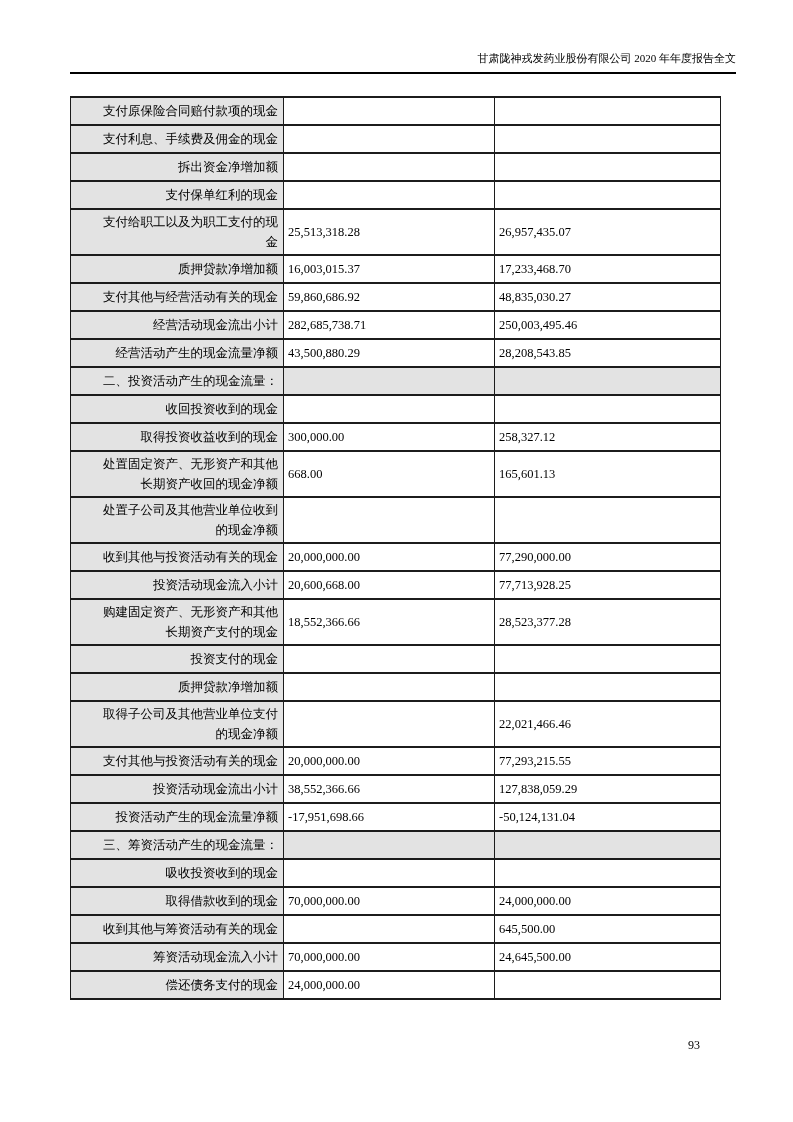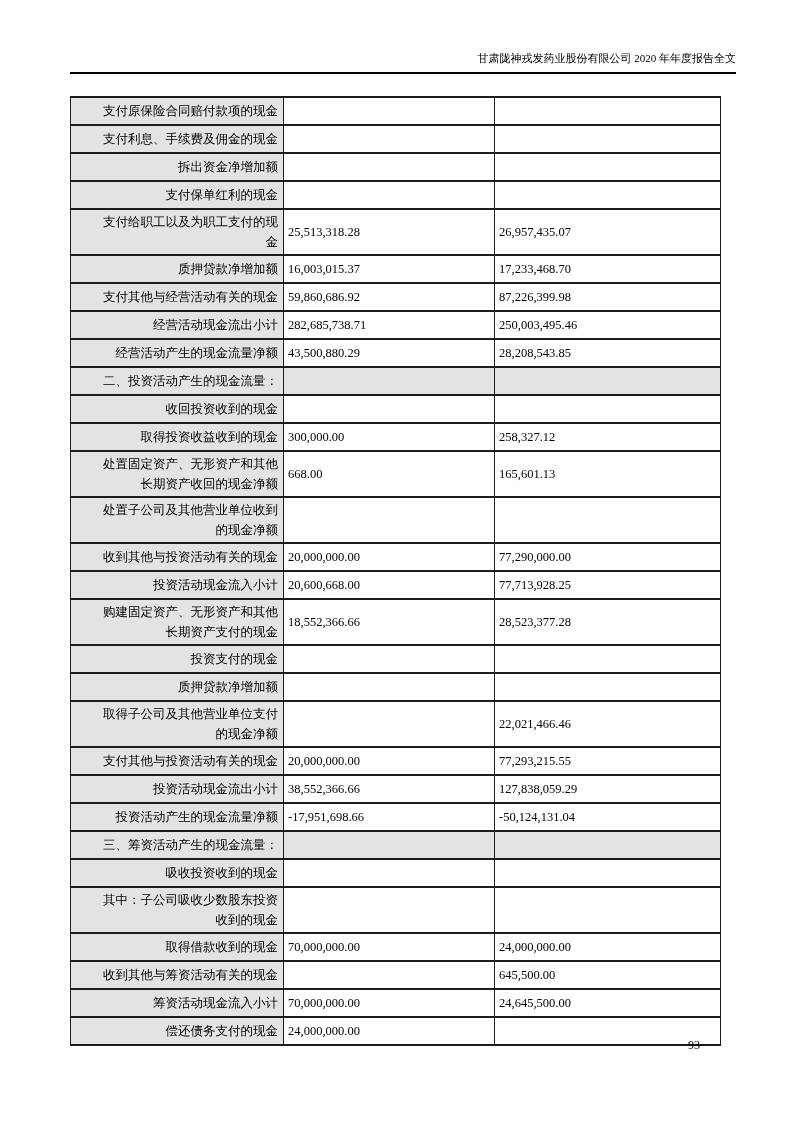--- a/index.html
+++ b/index.html
@@ -120,21 +120,21 @@
         <td class="value">26,957,435.07</td>
       </tr>
       <tr class="row-item">
         <td class="label">质押贷款净增加额</td>
         <td class="value">16,003,015.37</td>
         <td class="value">17,233,468.70</td>
       </tr>
       <tr class="row-item">
         <td class="label">支付其他与经营活动有关的现金</td>
         <td class="value">59,860,686.92</td>
-        <td class="value">87,226,399.98</td>
+        <td class="value">48,835,030.27</td>
       </tr>
       <tr class="row-subtotal">
         <td class="label">经营活动现金流出小计</td>
         <td class="value">282,685,738.71</td>
         <td class="value">250,003,495.46</td>
       </tr>
       <tr class="row-subtotal">
         <td class="label">经营活动产生的现金流量净额</td>
         <td class="value">43,500,880.29</td>
         <td class="value">28,208,543.85</td>
@@ -212,25 +212,20 @@
       <tr class="row-section">
         <td class="label">三、筹资活动产生的现金流量：</td>
         <td class="value"></td>
         <td class="value"></td>
       </tr>
       <tr class="row-item">
         <td class="label">吸收投资收到的现金</td>
         <td class="value"></td>
         <td class="value"></td>
       </tr>
-      <tr class="row-item tall">
-        <td class="label">其中：子公司吸收少数股东投资收到的现金</td>
-        <td class="value"></td>
-        <td class="value"></td>
-      </tr>
       <tr class="row-item">
         <td class="label">取得借款收到的现金</td>
         <td class="value">70,000,000.00</td>
         <td class="value">24,000,000.00</td>
       </tr>
       <tr class="row-item">
         <td class="label">收到其他与筹资活动有关的现金</td>
         <td class="value"></td>
         <td class="value">645,500.00</td>
       </tr>

